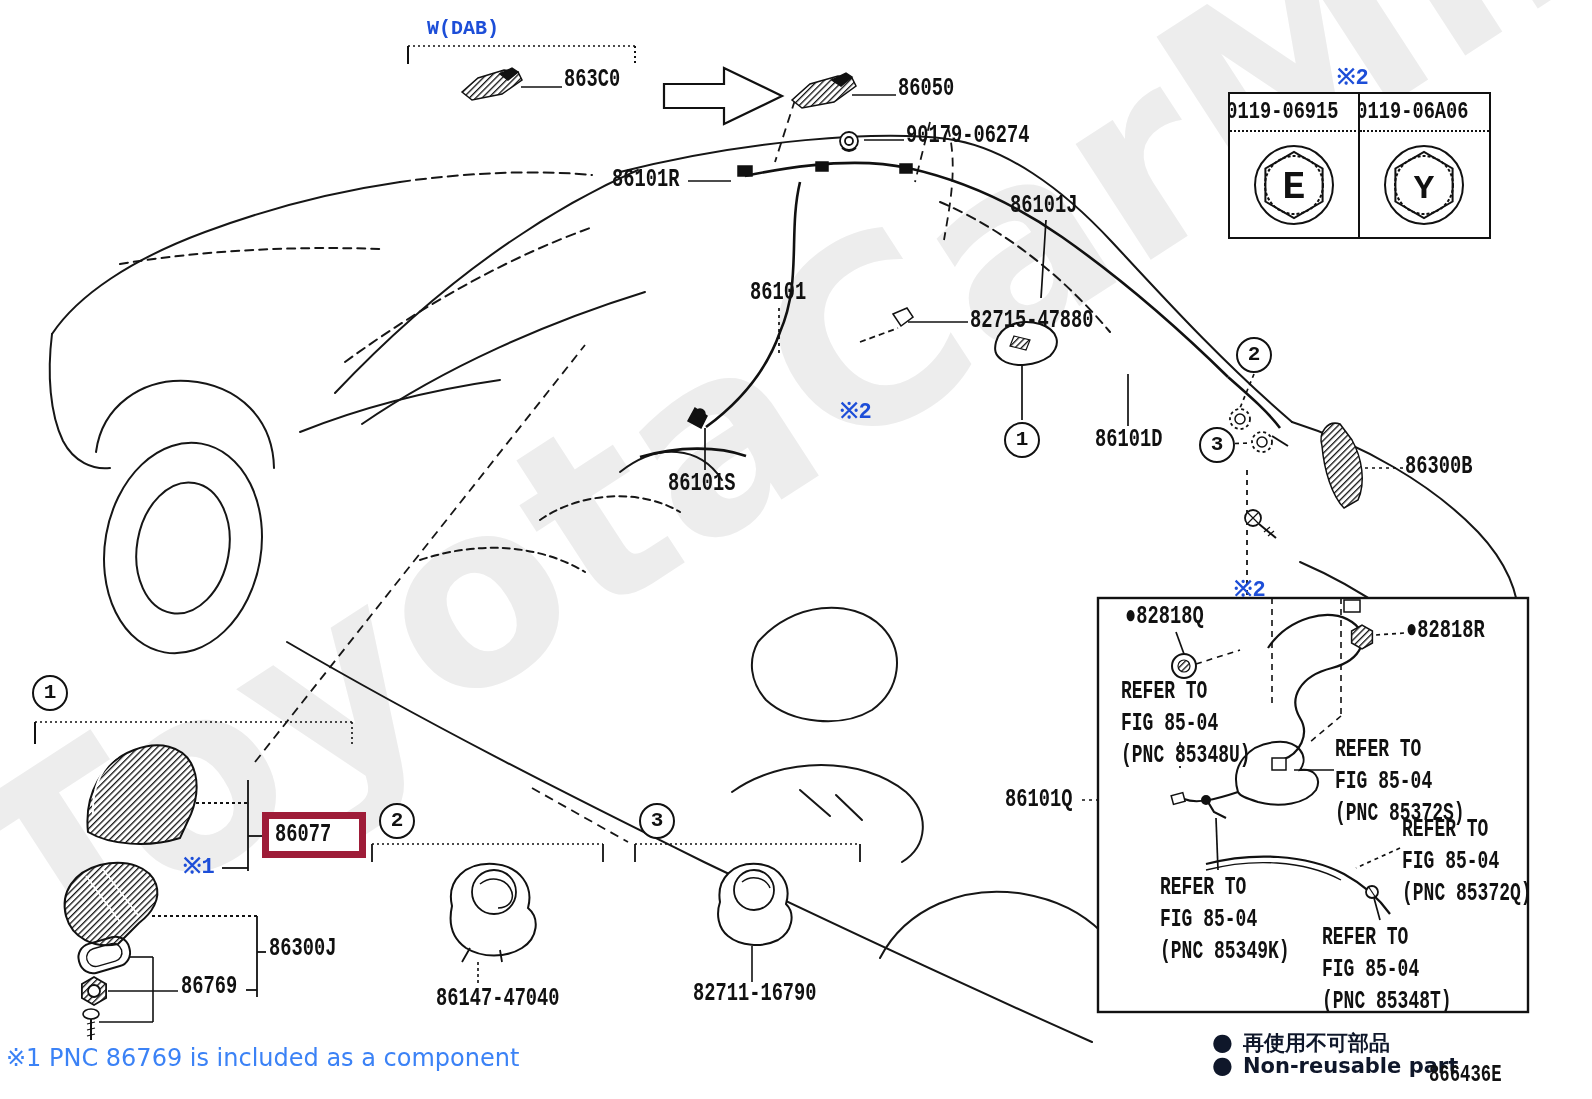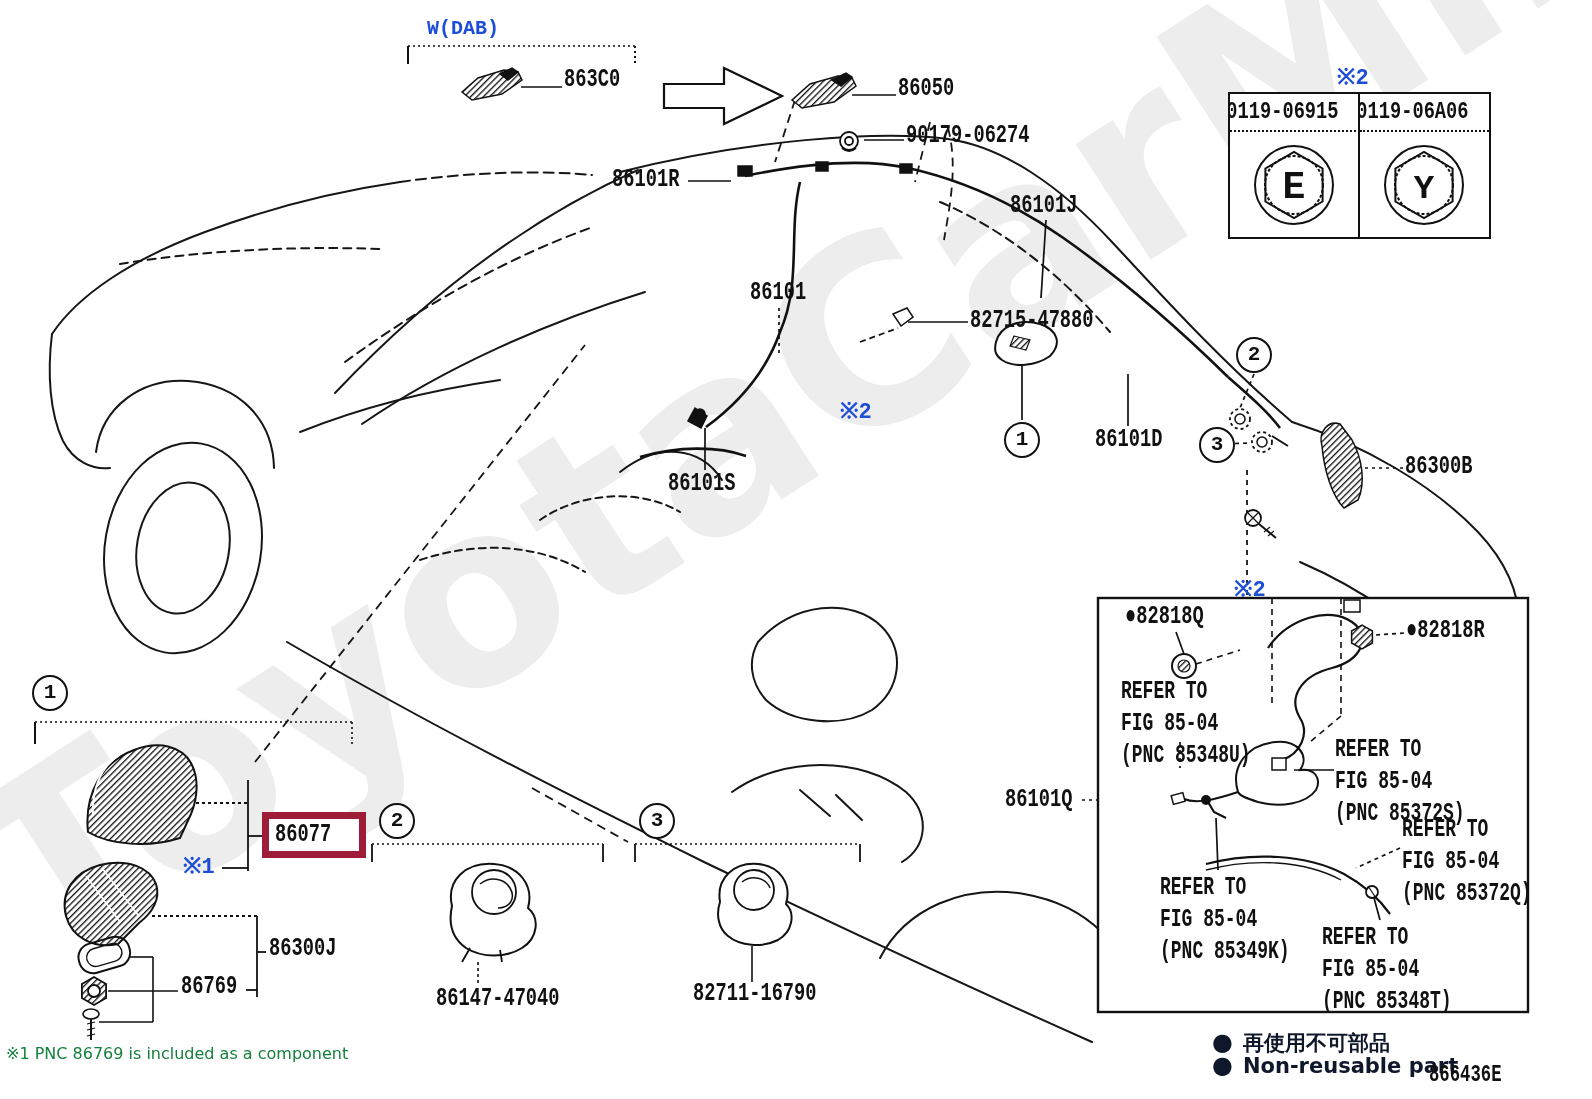--- a/index.html
+++ b/index.html
@@ -32,21 +32,21 @@
              display:grid;grid-template-columns:1fr 1fr;grid-template-rows:38px 1fr;}
   #nut-table .hd{border-bottom:2px dotted #111;display:flex;align-items:center;
                  justify-content:center;overflow:hidden;}
   #nut-table .hd .plabel{position:static;font-size:24px;transform:scaleX(.78);}
   #nut-table .c1{border-right:2px solid #111;}
   #nut-table .bd{display:flex;align-items:center;justify-content:center;}
   .legend-line{position:absolute;z-index:3;font-family:"DejaVu Sans",sans-serif;
                font-size:21px;font-weight:bold;color:#0f172a;white-space:nowrap;}
   .legend-line .dot{font-size:24px;margin-right:10px;}
   #footnote{position:absolute;left:6px;top:1044px;z-index:3;
-            font-family:"DejaVu Sans",sans-serif;font-size:16px;color:#15803d;white-space:nowrap;}
+            font-family:"DejaVu Sans",sans-serif;font-size:24px;color:#3b82f6;white-space:nowrap;}
 </style>
 </head>
 <body>
 
 <div id="stage">
 
   <div id="watermark">ToyotaCarMine.ru</div>
 
   <svg class="art" width="1592" height="1099" viewBox="0 0 1592 1099">
     <defs>

